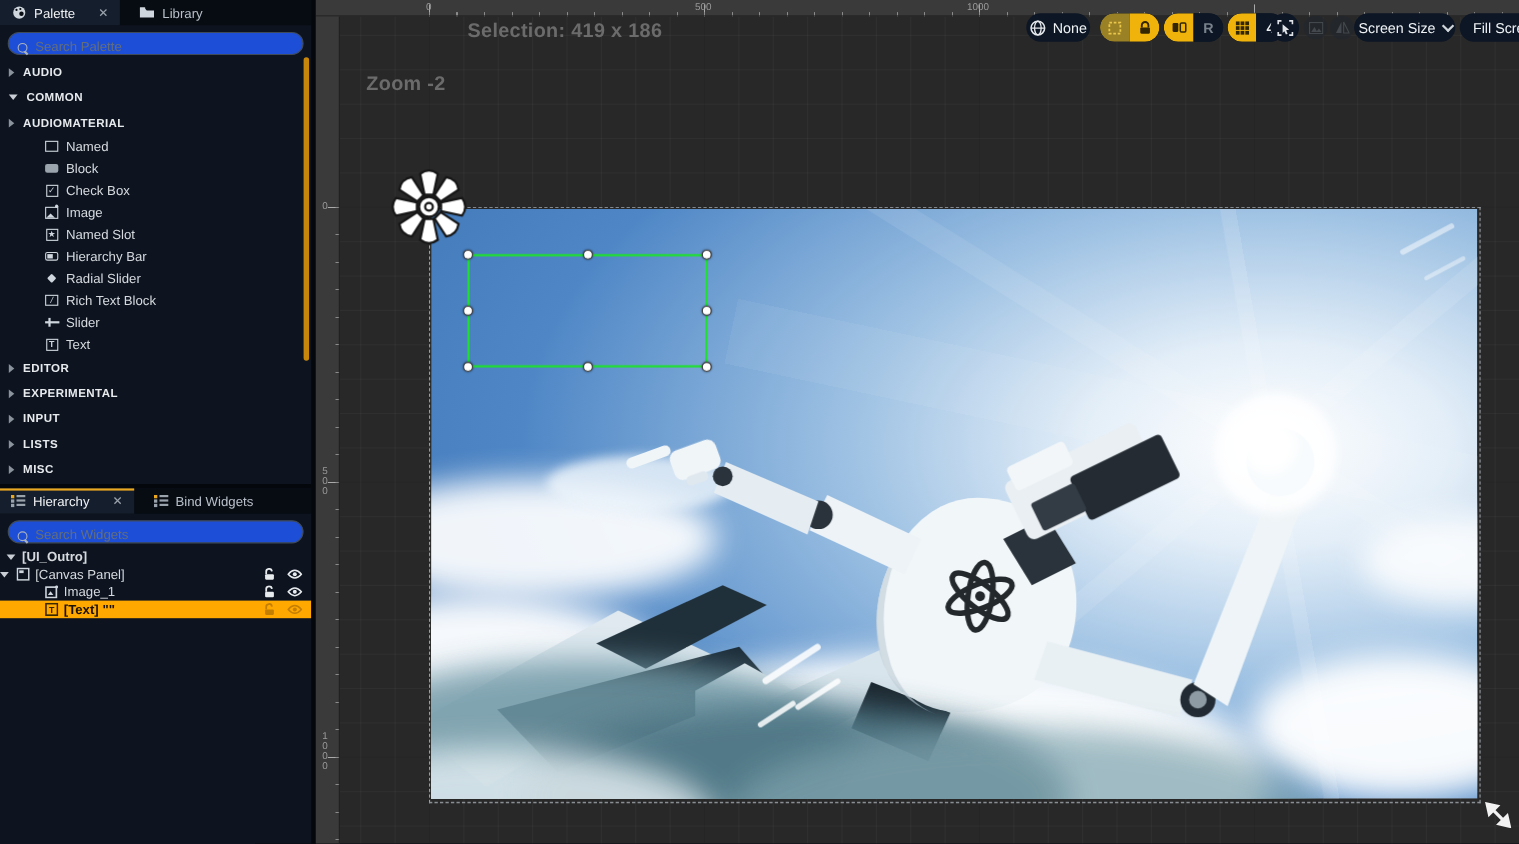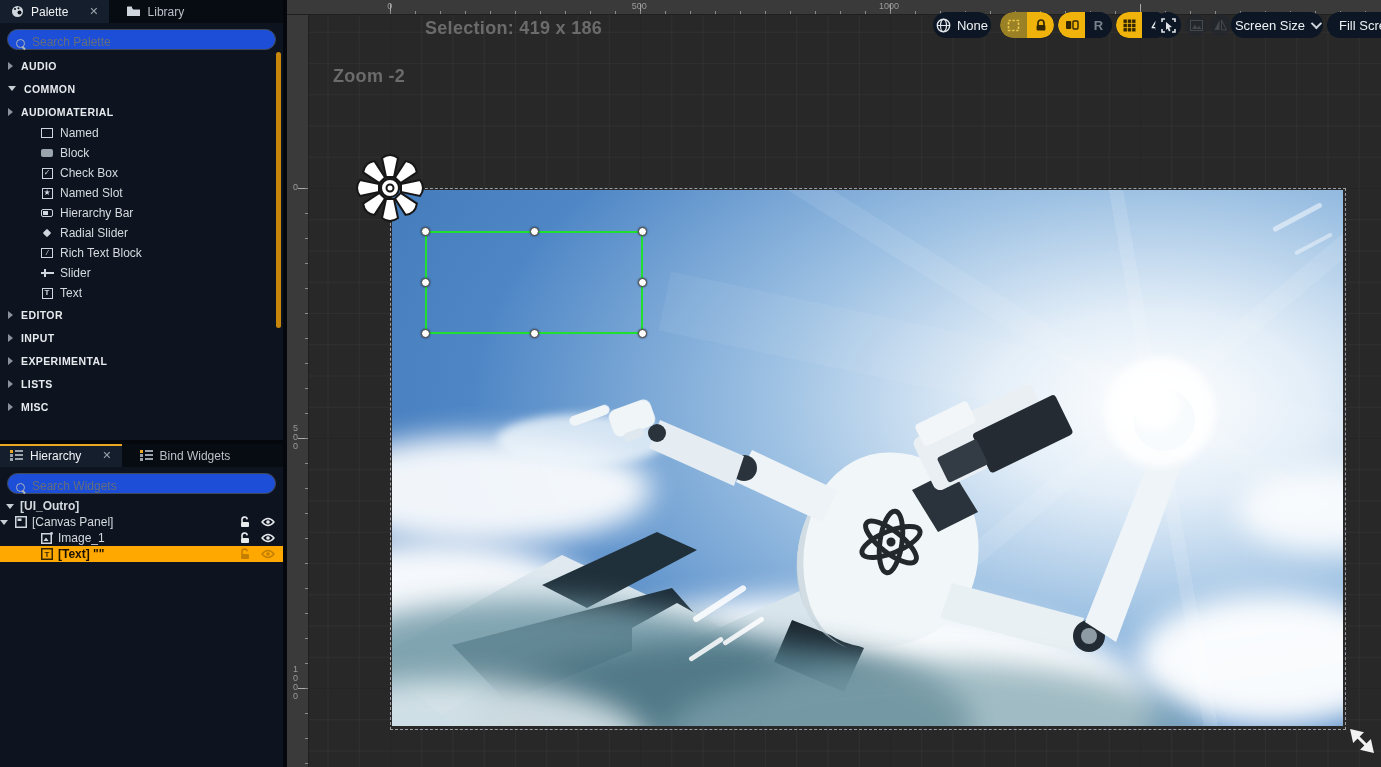--- a/index.html
+++ b/index.html
@@ -177,20 +177,29 @@
         <span>Block</span>
       </div>
       <div class="item-row">
         <span class="pi">
             <span class="ic-box" style="width:11px;height:11px;">✓</span>
           </span>
         <span>Check Box</span>
       </div>
       <div class="item-row">
         <span class="pi">
+            <span class="ic-box" style="width:12px;height:11px;">
+              <span class="ic-mtn"></span>
+            </span>
+            <span class="ic-imgdot"></span>
+          </span>
+        <span>Image</span>
+      </div>
+      <div class="item-row">
+        <span class="pi">
             <span class="ic-box" style="width:11px;height:11px;">★</span>
           </span>
         <span>Named Slot</span>
       </div>
       <div class="item-row">
         <span class="pi">
             <span class="ic-fill-half"></span>
           </span>
         <span>Hierarchy Bar</span>
       </div>
@@ -218,25 +227,25 @@
           </span>
         <span>Text</span>
       </div>
 
       <div class="cat-row">
         <span class="arrow-r"></span>
         <span>EDITOR</span>
       </div>
       <div class="cat-row">
         <span class="arrow-r"></span>
+        <span>EXPERIMENTAL</span>
+      </div>
+      <div class="cat-row">
+        <span class="arrow-r"></span>
         <span>INPUT</span>
-      </div>
-      <div class="cat-row">
-        <span class="arrow-r"></span>
-        <span>EXPERIMENTAL</span>
       </div>
       <div class="cat-row">
         <span class="arrow-r"></span>
         <span>LISTS</span>
       </div>
       <div class="cat-row">
         <span class="arrow-r"></span>
         <span>MISC</span>
       </div>
 

